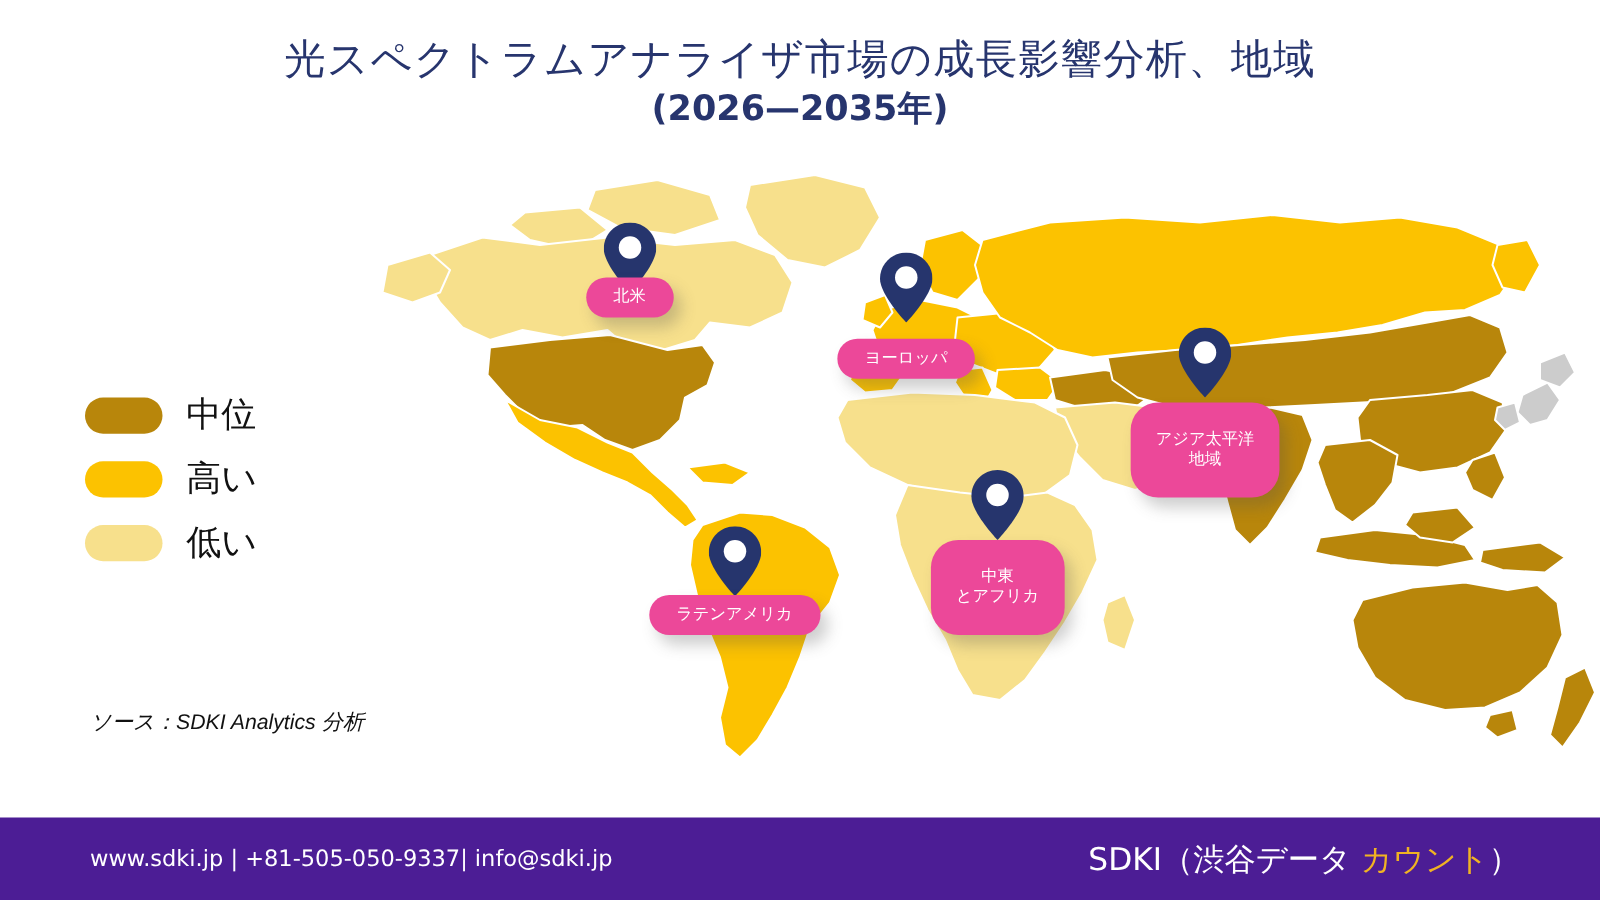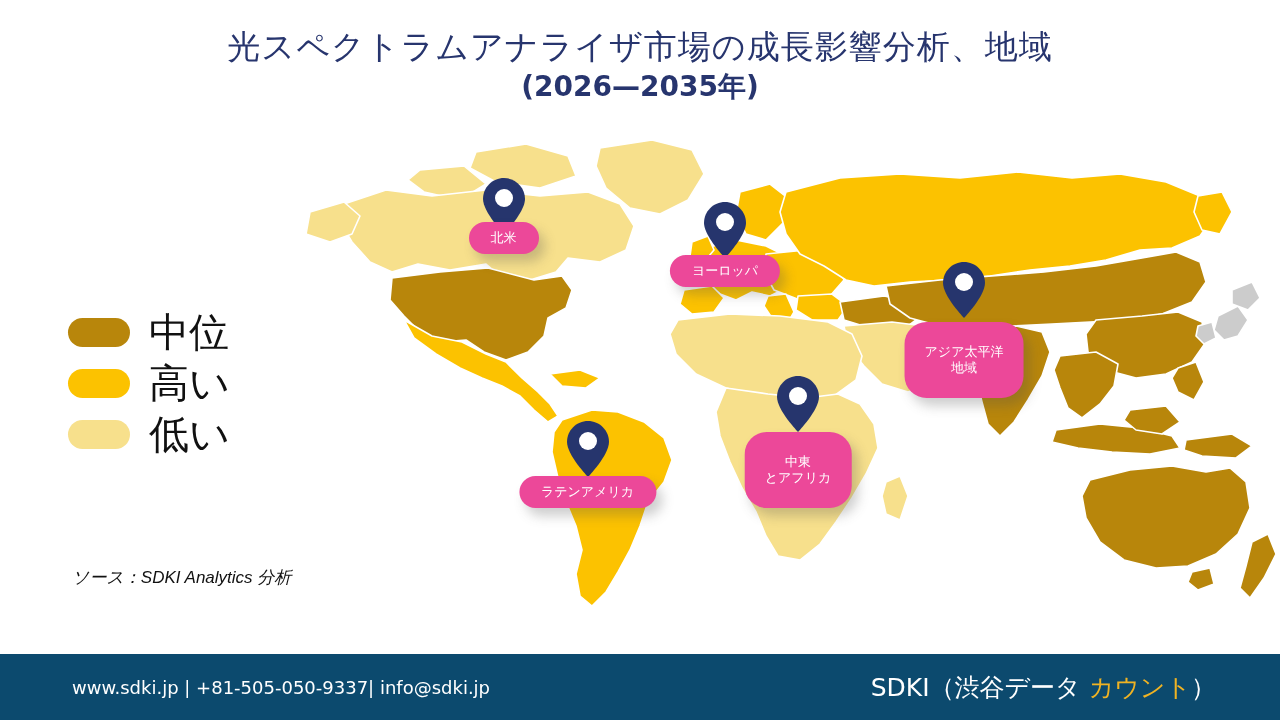--- a/index.html
+++ b/index.html
@@ -27,21 +27,21 @@
     font-family:"DejaVu Sans","Liberation Sans",sans-serif;
   }
 
   
   .legend{position:absolute;left:68px;top:308px;}
   .legend-row{display:flex;align-items:center;height:48px;margin-bottom:3px;}
   .legend-swatch{
     width:62px;height:29px;border-radius:15px;flex:0 0 auto;
   }
   .legend-label{
-    margin-left:19px;font-size:40px;color:#111111;
+    margin-left:19px;font-size:28px;color:#111111;
     font-family:"DejaVu Sans","Liberation Sans",sans-serif;
     line-height:30px;
   }
 
   
   .source{
     position:absolute;left:72px;top:566px;
     font-size:17px;font-style:italic;color:#111111;
     font-family:Liberation Sans, sans-serif;
   }
@@ -62,21 +62,21 @@
     font-size:13px;line-height:16px;text-align:center;
     padding:8px 22px;white-space:nowrap;
     font-family:"DejaVu Sans","Liberation Sans",sans-serif;
     box-shadow:6px 8px 12px rgba(80,80,80,0.28);
   }
   .pin-label.two-line{padding:22px 20px;}
 
   
   .footer{
     position:absolute;left:0;top:654px;width:1280px;height:66px;
-    background:#0c4a6e;display:flex;align-items:center;
+    background:#4c1d95;display:flex;align-items:center;
   }
   .footer-contact{
     position:absolute;left:72px;color:#ffffff;font-size:18px;
     font-family:"DejaVu Sans","Liberation Sans",sans-serif;
   }
   .footer-brand{
     position:absolute;right:64px;color:#ffffff;font-size:25px;
     font-family:"DejaVu Sans","Liberation Sans",sans-serif;
     white-space:nowrap;
   }
@@ -197,21 +197,21 @@
     <div class="pin-label" style="top:44px;">
       <span>北米</span>
     </div>
   </div>
 
   <div class="pin" style="left:663px;top:202px;width:124px;">
     <svg class="pin-marker" viewBox="0 0 42 56">
       <path d="M21 0C9.4 0 0 9.4 0 21c0 13 21 35 21 35s21-22 21-35C42 9.4 32.6 0 21 0z" fill="#26356d"></path>
       <circle cx="21" cy="20" r="9" fill="#ffffff"></circle>
     </svg>
-    <div class="pin-label" style="top:53px;">
+    <div class="pin-label" style="top:69px;">
       <span>ヨーロッパ</span>
     </div>
   </div>
 
   <div class="pin" style="left:906px;top:262px;width:116px;">
     <svg class="pin-marker" viewBox="0 0 42 56">
       <path d="M21 0C9.4 0 0 9.4 0 21c0 13 21 35 21 35s21-22 21-35C42 9.4 32.6 0 21 0z" fill="#26356d"></path>
       <circle cx="21" cy="20" r="9" fill="#ffffff"></circle>
     </svg>
     <div class="pin-label two-line" style="top:60px;">

